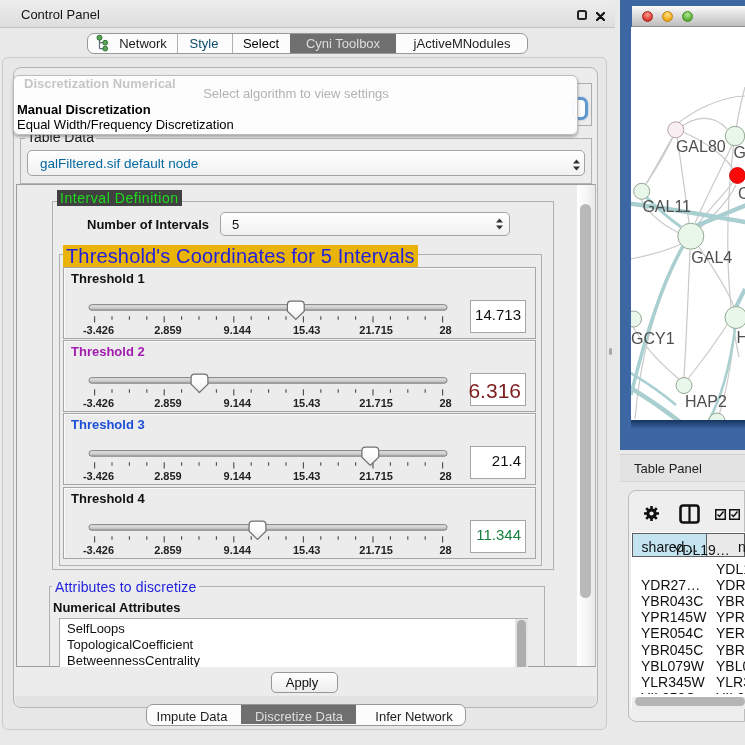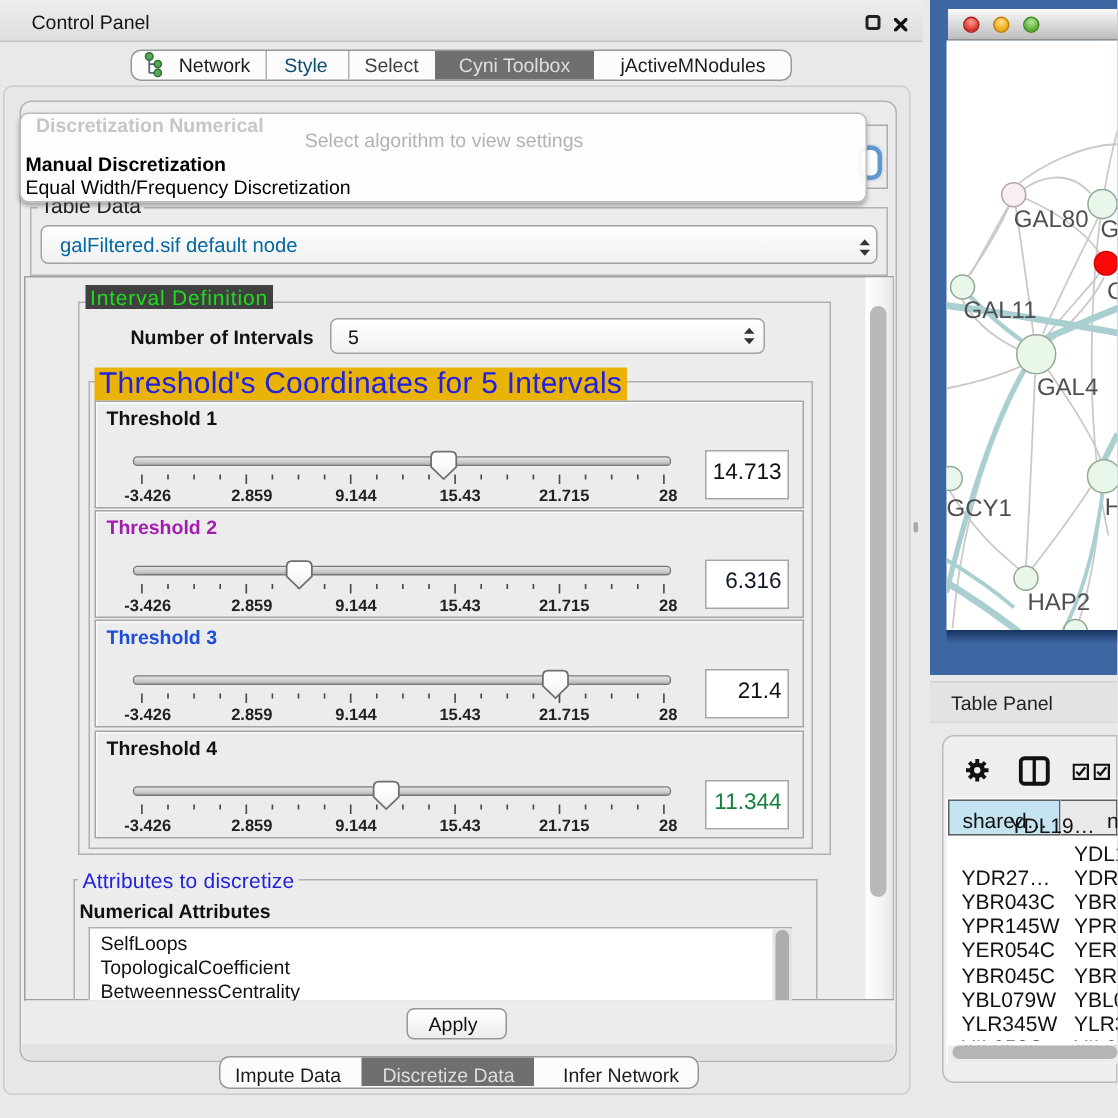--- a/index.html
+++ b/index.html
@@ -24,21 +24,21 @@
 <div class="abs" style="left:290px;top:34px;width:1px;height:19px;background:#b0b0b0;"></div>
 <div class="abs" style="left:290px;top:34px;width:106px;height:19px;background:#6f6f6f;"></div>
 <svg class="abs" style="left:96px;top:34px;" width="13" height="19" viewBox="0 0 13 19">
 <path d="M3.5,4 L3.5,14.6 M3.5,8.7 L9,8.7 M3.5,14.6 L9,14.6" stroke="#5a6a7a" stroke-width="1.2" fill="none"></path>
 <circle cx="3.5" cy="3.7" r="2.5" fill="#57a557" stroke="#2f6f2f"></circle>
 <circle cx="9.2" cy="8.7" r="2.4" fill="#57a557" stroke="#2f6f2f"></circle>
 <circle cx="9.2" cy="14.6" r="2.4" fill="#57a557" stroke="#2f6f2f"></circle>
 </svg>
 <div class="lbl" style="left:143px;top:36px;transform:translateX(-50%);font-size:13px;color:#1c1c1c;">Network</div>
 <div class="lbl" style="left:204px;top:36px;transform:translateX(-50%);font-size:13px;color:#0c4a6e;">Style</div>
-<div class="lbl" style="left:261px;top:36px;transform:translateX(-50%);font-size:13px;color:#404040;">Select</div>
+<div class="lbl" style="left:261px;top:36px;transform:translateX(-50%);font-size:13px;color:#000000;">Select</div>
 <div class="lbl" style="left:343px;top:36px;transform:translateX(-50%);font-size:13px;color:#dedede;">Cyni Toolbox</div>
 <div class="lbl" style="left:462px;top:36px;transform:translateX(-50%);font-size:13px;color:#1c1c1c;">jActiveMNodules</div>
 <div class="abs" style="left:13px;top:67px;width:585px;height:641px;background:#ececec;border:1px solid #b5b5b5;border-radius:8px;box-sizing:border-box;"></div>
 <div class="abs" style="left:578px;top:83px;width:14px;height:43px;border-top:1px solid #ababab;border-right:1px solid #ababab;border-bottom:1px solid #ababab;box-sizing:border-box;"></div>
 <div class="abs" style="left:572px;top:97px;width:16px;height:23px;border:3px solid #6097cd;border-radius:7px;box-sizing:border-box;box-shadow:0 0 2px rgba(95,151,207,0.65);background:#fdfdfd;"></div>
 <div class="gbox" style="left:20px;top:138px;width:572px;height:46px;border-color:#b3b3b3;"></div>
 <div class="lbl" style="left:25px;top:129px;font-size:14px;color:#1a1a1a;background:#ececec;padding:0 2px;">Table Data</div>
 <div class="combo" style="left:27px;top:150px;width:558px;height:26px;"></div>
 <div class="lbl" style="left:40px;top:156px;font-size:13.5px;color:#0369a1;">galFiltered.sif default node</div>
 <svg class="abs" style="left:572px;top:158px;" width="9" height="14" viewBox="0 0 9 14">
@@ -121,21 +121,21 @@
     <use href="#ticks"></use>
     <text x="35.5" y="67" font-size="11" font-weight="bold" fill="#222" text-anchor="middle">-3.426</text>
     <text x="104.9" y="67" font-size="11" font-weight="bold" fill="#222" text-anchor="middle">2.859</text>
     <text x="174.3" y="67" font-size="11" font-weight="bold" fill="#222" text-anchor="middle">9.144</text>
     <text x="243.7" y="67" font-size="11" font-weight="bold" fill="#222" text-anchor="middle">15.43</text>
     <text x="313.1" y="67" font-size="11" font-weight="bold" fill="#222" text-anchor="middle">21.715</text>
     <text x="382.5" y="67" font-size="11" font-weight="bold" fill="#222" text-anchor="middle">28</text>
     <use href="#thumb" x="136.5" y="33.5"></use>
   </svg>
 <div class="abs" style="left:470px;top:373px;width:56px;height:33px;background:#fff;border:1px solid #a5a5a5;box-sizing:border-box;"></div>
-<div class="lbl" style="left:521px;top:379px;transform:translateX(-100%);font-size:15px;color:#0f172a;">6.316</div>
+<div class="lbl" style="left:521px;top:379px;transform:translateX(-100%);font-size:21px;color:#7f1d1d;">6.316</div>
 <div class="abs" style="left:63px;top:413px;width:473px;height:71.5px;background:#ececec;border:1px solid #a6a6a6;box-shadow:inset 1px 1px 0 #fafafa;box-sizing:border-box;"></div>
 <div class="lbl" style="left:71px;top:417px;font-size:13px;font-weight:bold;color:#1d4ed8;">Threshold 3</div>
 <svg class="abs" style="left:63px;top:413px;" width="473" height="70" viewBox="0 0 473 70">
     <rect x="26" y="37.6" width="358" height="5.6" rx="2.6" fill="url(#trk)" stroke="#787878" stroke-width="0.9"></rect>
     <use href="#ticks"></use>
     <text x="35.5" y="67" font-size="11" font-weight="bold" fill="#222" text-anchor="middle">-3.426</text>
     <text x="104.9" y="67" font-size="11" font-weight="bold" fill="#222" text-anchor="middle">2.859</text>
     <text x="174.3" y="67" font-size="11" font-weight="bold" fill="#222" text-anchor="middle">9.144</text>
     <text x="243.7" y="67" font-size="11" font-weight="bold" fill="#222" text-anchor="middle">15.43</text>
     <text x="313.1" y="67" font-size="11" font-weight="bold" fill="#222" text-anchor="middle">21.715</text>

